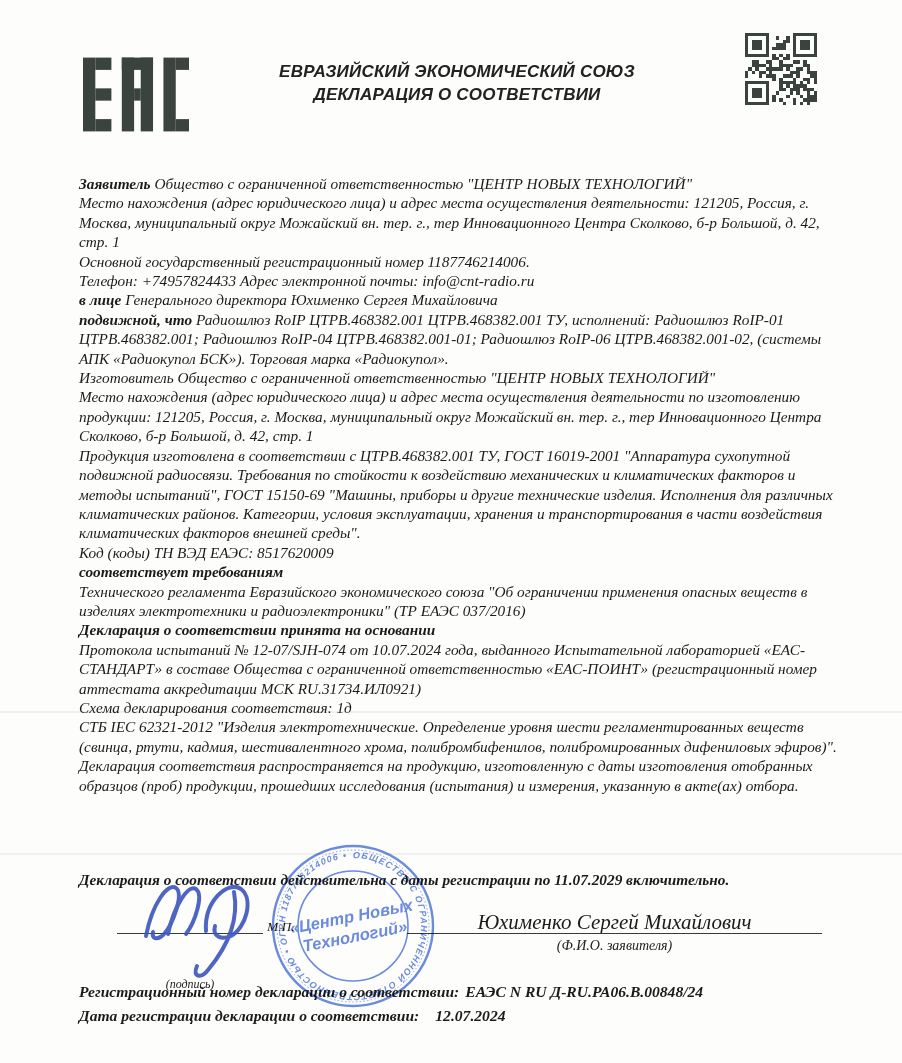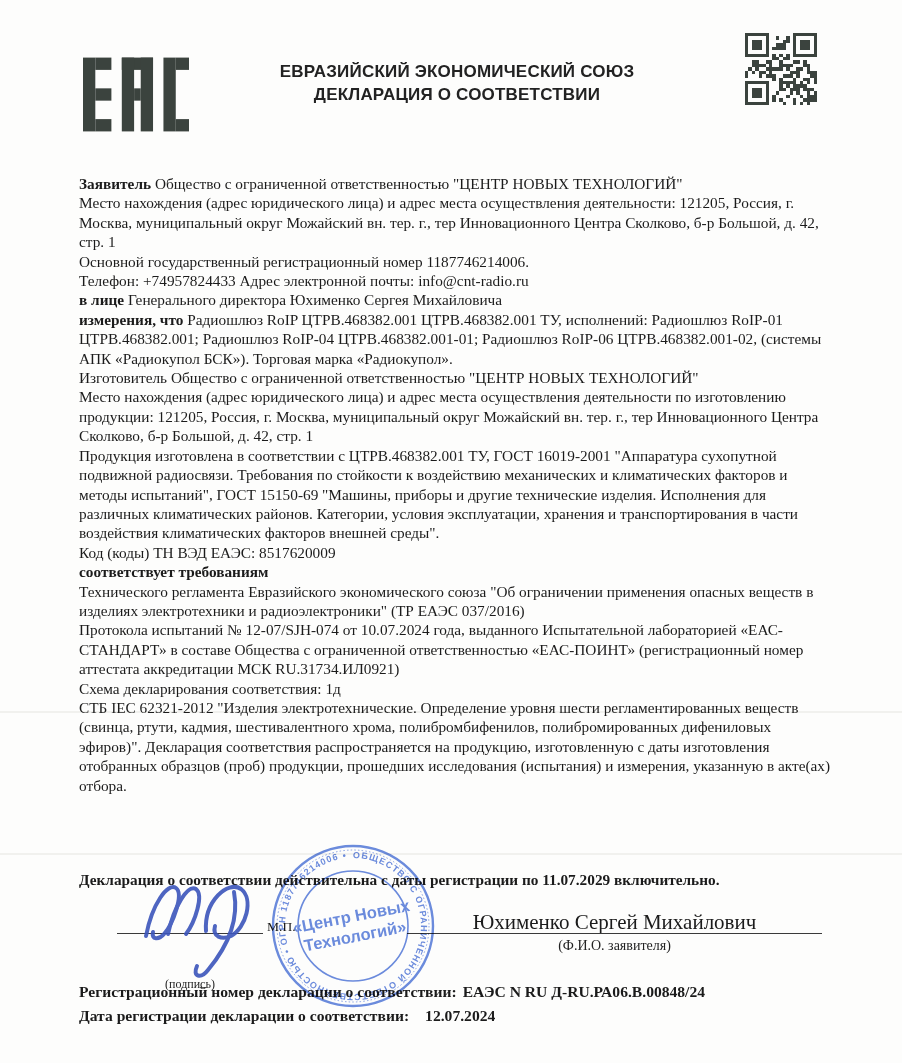--- a/index.html
+++ b/index.html
@@ -3,20 +3,21 @@
 <meta charset="utf-8">
 <style>
   html,body{margin:0;padding:0;background:#ffffff;}
   .page{
     position:relative;
     width:902px;height:1063px;
     background:#fdfdfc;
     font-family:"Liberation Serif", serif;
     color:#1b1b1b;
     overflow:hidden;
+    font-style:italic;
   }
   
   .eac-logo{position:absolute;left:83px;top:57px;width:106px;height:75px;}
   .doc-title{
     position:absolute;left:232px;top:60px;width:450px;
     text-align:center;
     font-family:"Liberation Sans", sans-serif;
     font-weight:bold;font-size:17px;line-height:23px;
     color:#222;letter-spacing:.2px;
   }
@@ -314,27 +315,28 @@
 
   <div class="streak" style="top:711px"></div>
   <div class="streak" style="top:853px"></div>
 
   <main class="doc-body" id="doc-body">
       <div class="para"><span class="b">Заявитель</span><span> Общество с ограниченной ответственностью "ЦЕНТР НОВЫХ ТЕХНОЛОГИЙ"</span></div>
       <div class="para"><span>Место нахождения (адрес юридического лица) и адрес места осуществления деятельности: 121205, Россия, г. Москва, муниципальный округ Можайский вн. тер. г., тер Инновационного Центра Сколково, б-р Большой, д. 42, стр. 1</span></div>
       <div class="para"><span>Основной государственный регистрационный номер 1187746214006.</span></div>
       <div class="para"><span>Телефон: +74957824433 Адрес электронной почты: info@cnt-radio.ru</span></div>
       <div class="para"><span class="b">в лице</span><span> Генерального директора Юхименко Сергея Михайловича</span></div>
-      <div class="para"><span class="b">измерения, что</span><span> Радиошлюз RoIP ЦТРВ.468382.001 ЦТРВ.468382.001 ТУ, исполнений: Радиошлюз RoIP-01 ЦТРВ.468382.001; Радиошлюз RoIP-04 ЦТРВ.468382.001-01; Радиошлюз RoIP-06 ЦТРВ.468382.001-02, (системы АПК «Радиокупол БСК»). Торговая марка «Радиокупол».</span></div>
+      <div class="para"><span class="b">подвижной, что</span><span> Радиошлюз RoIP ЦТРВ.468382.001 ЦТРВ.468382.001 ТУ, исполнений: Радиошлюз RoIP-01 ЦТРВ.468382.001; Радиошлюз RoIP-04 ЦТРВ.468382.001-01; Радиошлюз RoIP-06 ЦТРВ.468382.001-02, (системы АПК «Радиокупол БСК»). Торговая марка «Радиокупол».</span></div>
       <div class="para"><span>Изготовитель Общество с ограниченной ответственностью "ЦЕНТР НОВЫХ ТЕХНОЛОГИЙ"</span></div>
       <div class="para"><span>Место нахождения (адрес юридического лица) и адрес места осуществления деятельности по изготовлению продукции: 121205, Россия, г. Москва, муниципальный округ Можайский вн. тер. г., тер Инновационного Центра Сколково, б-р Большой, д. 42, стр. 1</span></div>
       <div class="para"><span>Продукция изготовлена в соответствии с ЦТРВ.468382.001 ТУ, ГОСТ 16019-2001 "Аппаратура сухопутной подвижной радиосвязи. Требования по стойкости к воздействию механических и климатических факторов и методы испытаний", ГОСТ 15150-69 "Машины, приборы и другие технические изделия. Исполнения для различных климатических районов. Категории, условия эксплуатации, хранения и транспортирования в части воздействия климатических факторов внешней среды".</span></div>
       <div class="para"><span>Код (коды) ТН ВЭД ЕАЭС: 8517620009</span></div>
       <div class="para"><span class="b">соответствует требованиям</span></div>
       <div class="para"><span>Технического регламента Евразийского экономического союза "Об ограничении применения опасных веществ в изделиях электротехники и радиоэлектроники" (ТР ЕАЭС 037/2016)</span></div>
+      <div class="para"><span class="b">Декларация о соответствии принята на основании</span></div>
       <div class="para"><span>Протокола испытаний № 12-07/SJH-074 от 10.07.2024 года, выданного Испытательной лабораторией «ЕАС-СТАНДАРТ» в составе Общества с ограниченной ответственностью «ЕАС-ПОИНТ» (регистрационный номер аттестата аккредитации МСК RU.31734.ИЛ0921)</span></div>
       <div class="para"><span>Схема декларирования соответствия: 1д</span></div>
       <div class="para"><span>СТБ IEC 62321-2012 "Изделия электротехнические. Определение уровня шести регламентированных веществ (свинца, ртути, кадмия, шестивалентного хрома, полибромбифенилов, полибромированных дифениловых эфиров)". Декларация соответствия распространяется на продукцию, изготовленную с даты изготовления отобранных образцов (проб) продукции, прошедших исследования (испытания) и измерения, указанную в акте(ах) отбора.</span></div>
     </main>
 
   <p class="validity">Декларация о соответствии действительна с даты регистрации по 11.07.2029 включительно.</p>
 
   <svg class="signature-svg" width="155" height="108" viewBox="0 0 155 108" aria-hidden="true">
     <g fill="none" stroke="#3c55bb" stroke-width="4" stroke-linecap="round">
       <path d="M8,62 C14,30 30,8 38,14 C46,20 35,50 26,60 C21,66 13,66 15,58"></path>

